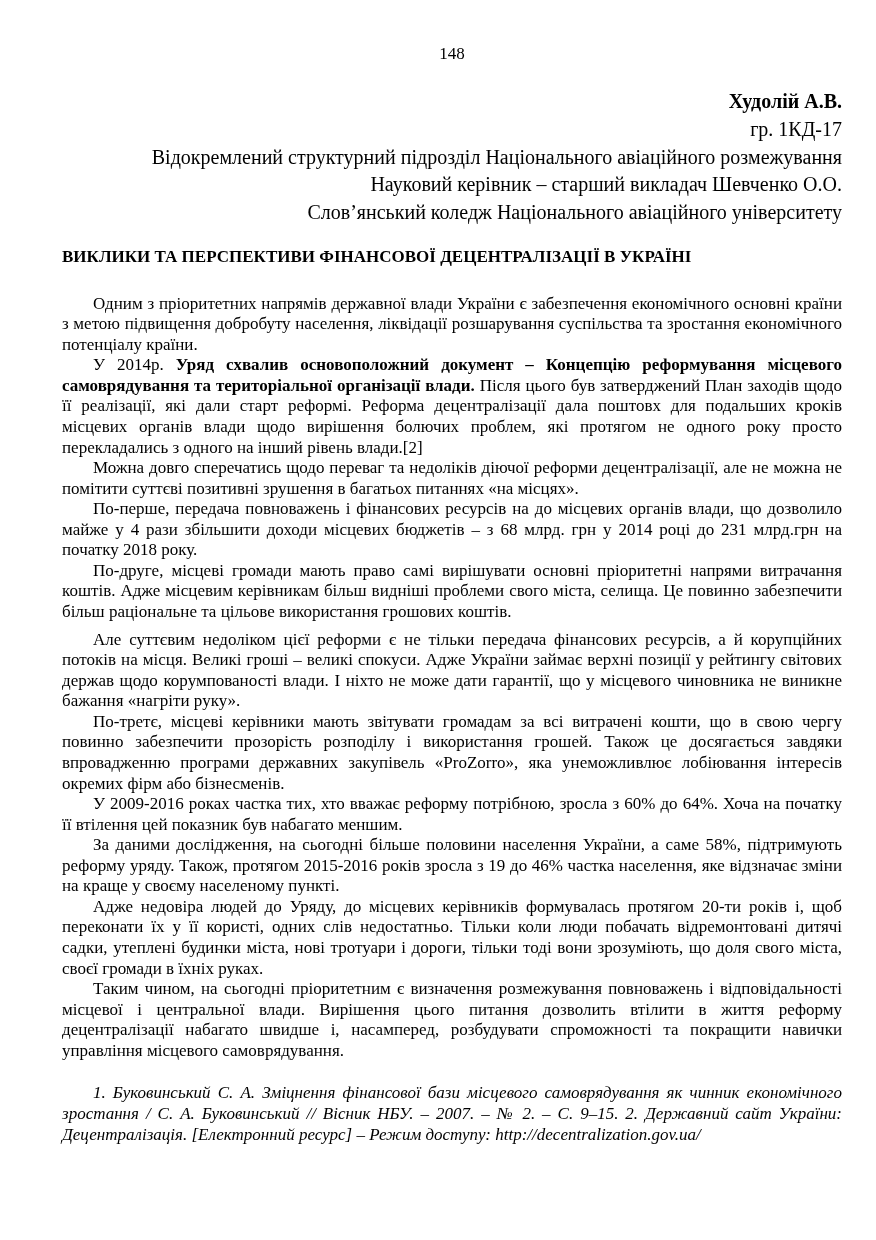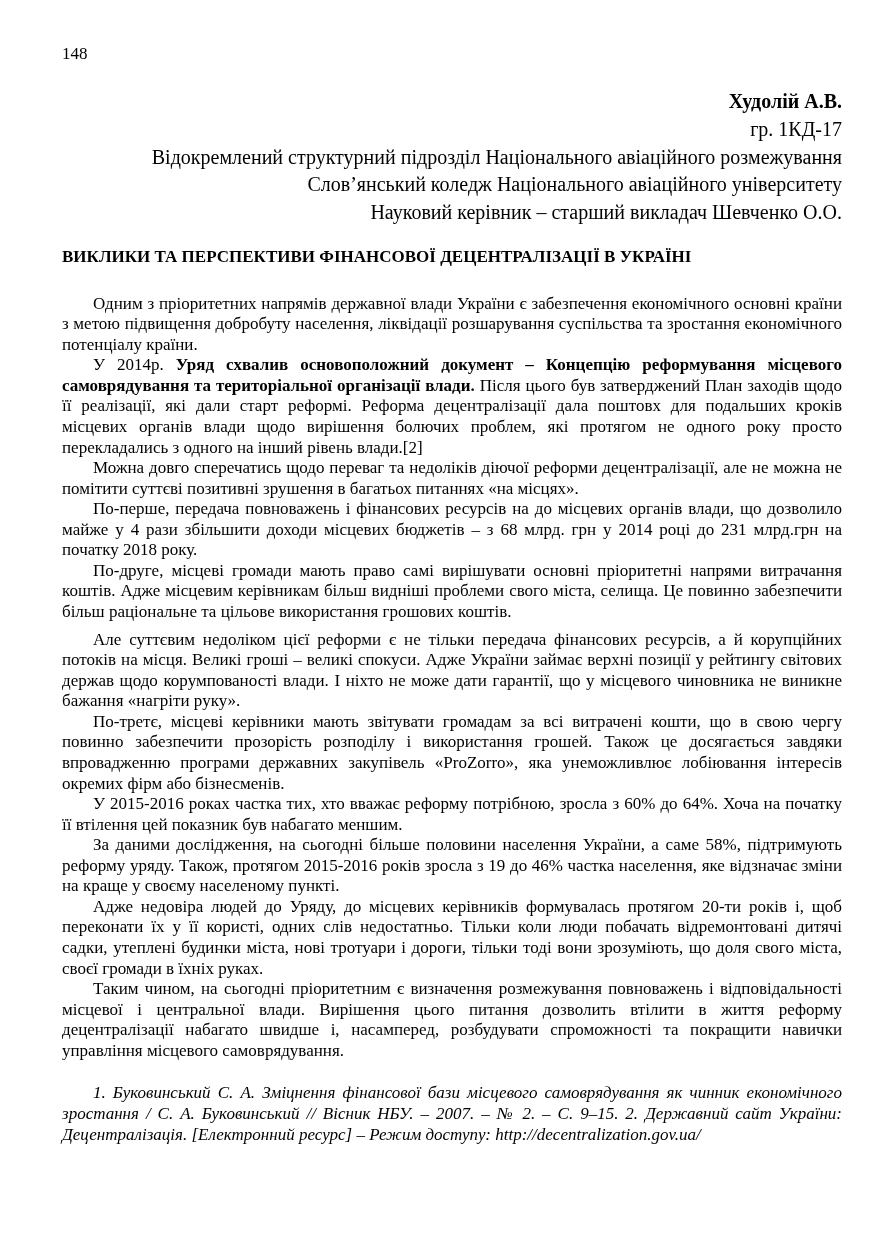--- a/index.html
+++ b/index.html
@@ -9,21 +9,21 @@
     height: 1240px;
     margin: 0 auto;
     background: #ffffff;
     color: #000000;
     font-family: "Liberation Serif", "DejaVu Serif", serif;
     box-sizing: border-box;
     padding: 44px 34px 0 62px;
     overflow: hidden;
   }
   .page-number {
-    text-align: left;
+    text-align: center;
     font-size: 17px;
     line-height: 1.2;
     margin-bottom: 24px;
   }
   .header-block {
     text-align: right;
     font-size: 20px;
     line-height: 1.38;
   }
   .author-line { font-weight: bold; }
@@ -60,36 +60,36 @@
 <body>
 
 <div class="page">
   <div class="page-number">148</div>
 
   <div class="header-block">
     <div class="author-line">Худолій А.В.</div>
     <div class="group-line">гр. 1КД-17</div>
     <div id="affiliation-block">
         <div>Відокремлений структурний підрозділ Національного авіаційного розмежування</div>
+        <div>Науковий керівник – старший викладач Шевченко О.О.</div>
         <div>Слов’янський коледж Національного авіаційного університету</div>
-        <div>Науковий керівник – старший викладач Шевченко О.О.</div>
       </div>
   </div>
 
   <div class="doc-title">ВИКЛИКИ ТА ПЕРСПЕКТИВИ ФІНАНСОВОЇ ДЕЦЕНТРАЛІЗАЦІЇ В УКРАЇНІ</div>
 
   <div class="body-text" id="body-text">
       <p class="para"><span>Одним з пріоритетних напрямів державної влади України є забезпечення економічного основні країни з метою підвищення добробуту населення, ліквідації розшарування суспільства та зростання економічного потенціалу країни.</span></p>
       <p class="para"><span>У 2014р. </span><span class="b">Уряд схвалив основоположний документ – Концепцію реформування місцевого самоврядування та територіальної організації влади.</span><span> Після цього був затверджений План заходів щодо її реалізації, які дали старт реформі. Реформа децентралізації дала поштовх для подальших кроків місцевих органів влади щодо вирішення болючих проблем, які протягом не одного року просто перекладались з одного на інший рівень влади.[2]</span></p>
       <p class="para"><span>Можна довго сперечатись щодо переваг та недоліків діючої реформи децентралізації, але не можна не помітити суттєві позитивні зрушення в багатьох питаннях «на місцях».</span></p>
       <p class="para"><span>По-перше, передача повноважень і фінансових ресурсів на до місцевих органів влади, що дозволило майже у 4 рази збільшити доходи місцевих бюджетів – з 68 млрд. грн у 2014 році до 231 млрд.грн на початку 2018 року.</span></p>
       <p class="para"><span>По-друге, місцеві громади мають право самі вирішувати основні пріоритетні напрями витрачання коштів. Адже місцевим керівникам більш видніші проблеми свого міста, селища. Це повинно забезпечити більш раціональне та цільове використання грошових коштів.</span></p>
       <p class="para gap"><span>Але суттєвим недоліком цієї реформи є не тільки передача фінансових ресурсів, а й корупційних потоків на місця. Великі гроші – великі спокуси. Адже України займає верхні позиції у рейтингу світових держав щодо корумпованості влади. І ніхто не може дати гарантії, що у місцевого чиновника не виникне бажання «нагріти руку».</span></p>
       <p class="para"><span>По-третє, місцеві керівники мають звітувати громадам за всі витрачені кошти, що в свою чергу повинно забезпечити прозорість розподілу і використання грошей. Також це досягається завдяки впровадженню програми державних закупівель «ProZorro», яка унеможливлює лобіювання інтересів окремих фірм або бізнесменів.</span></p>
-      <p class="para"><span>У 2015-2016 роках частка тих, хто вважає реформу потрібною, зросла з 60% до 64%. Хоча на початку її втілення цей показник був набагато меншим.</span></p>
+      <p class="para"><span>У 2009-2016 роках частка тих, хто вважає реформу потрібною, зросла з 60% до 64%. Хоча на початку її втілення цей показник був набагато меншим.</span></p>
       <p class="para"><span>За даними дослідження, на сьогодні більше половини населення України, а саме 58%, підтримують реформу уряду. Також, протягом 2015-2016 років зросла з 19 до 46% частка населення, яке відзначає зміни на краще у своєму населеному пункті.</span></p>
       <p class="para"><span>Адже недовіра людей до Уряду, до місцевих керівників формувалась протягом 20-ти років і, щоб переконати їх у її користі, одних слів недостатньо. Тільки коли люди побачать відремонтовані дитячі садки, утеплені будинки міста, нові тротуари і дороги, тільки тоді вони зрозуміють, що доля свого міста, своєї громади в їхніх руках.</span></p>
       <p class="para"><span>Таким чином, на сьогодні пріоритетним є визначення розмежування повноважень і відповідальності місцевої і центральної влади. Вирішення цього питання дозволить втілити в життя реформу децентралізації набагато швидше і, насамперед, розбудувати спроможності та покращити навички управління місцевого самоврядування.</span></p>
     </div>
 
   <div class="references" id="references">
       <p class="para">1. Буковинський С. А. Зміцнення фінансової бази місцевого самоврядування як чинник економічного зростання / С. А. Буковинський // Вісник НБУ. – 2007. – № 2. – С. 9–15. 2. Державний сайт України: Децентралізація. [Електронний ресурс] – Режим доступу: http://decentralization.gov.ua/</p>
     </div>
 </div>
 

